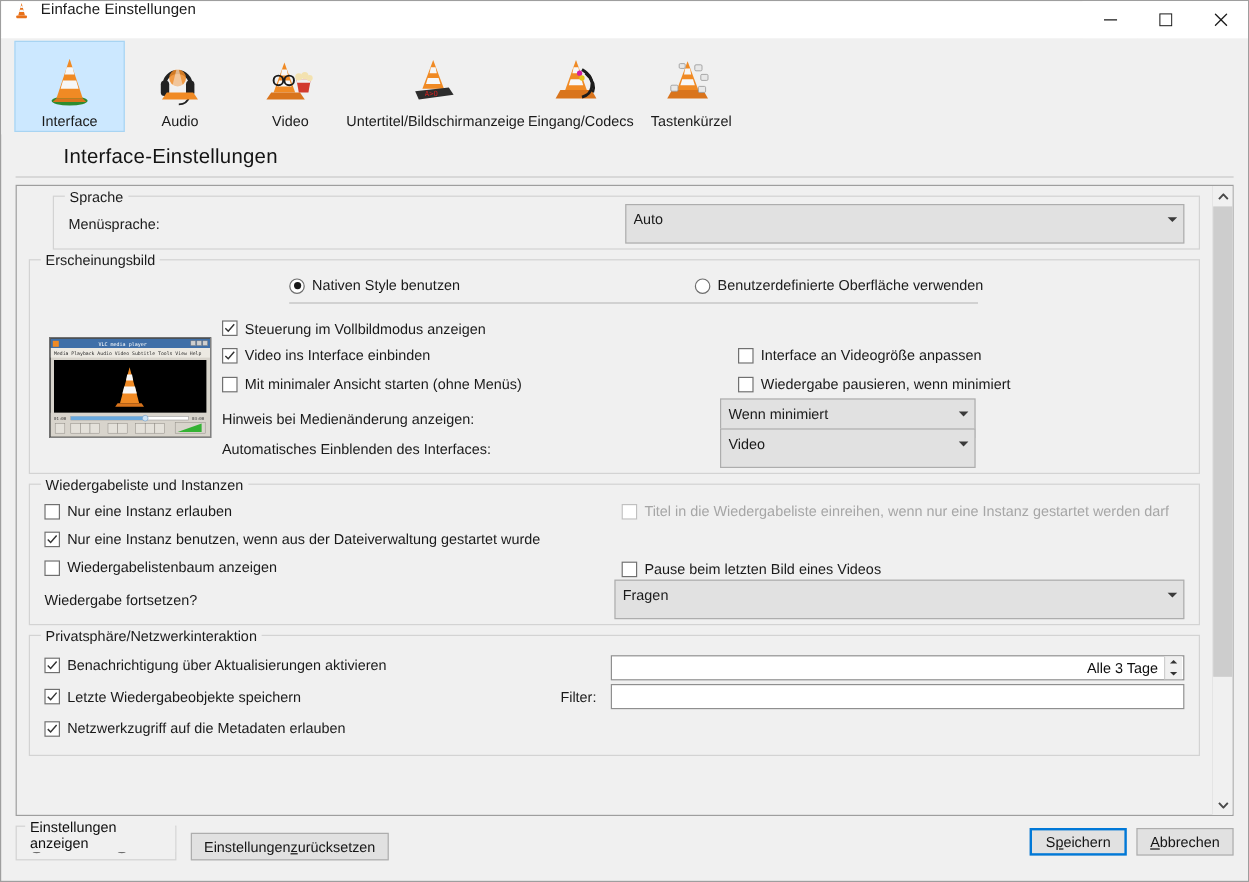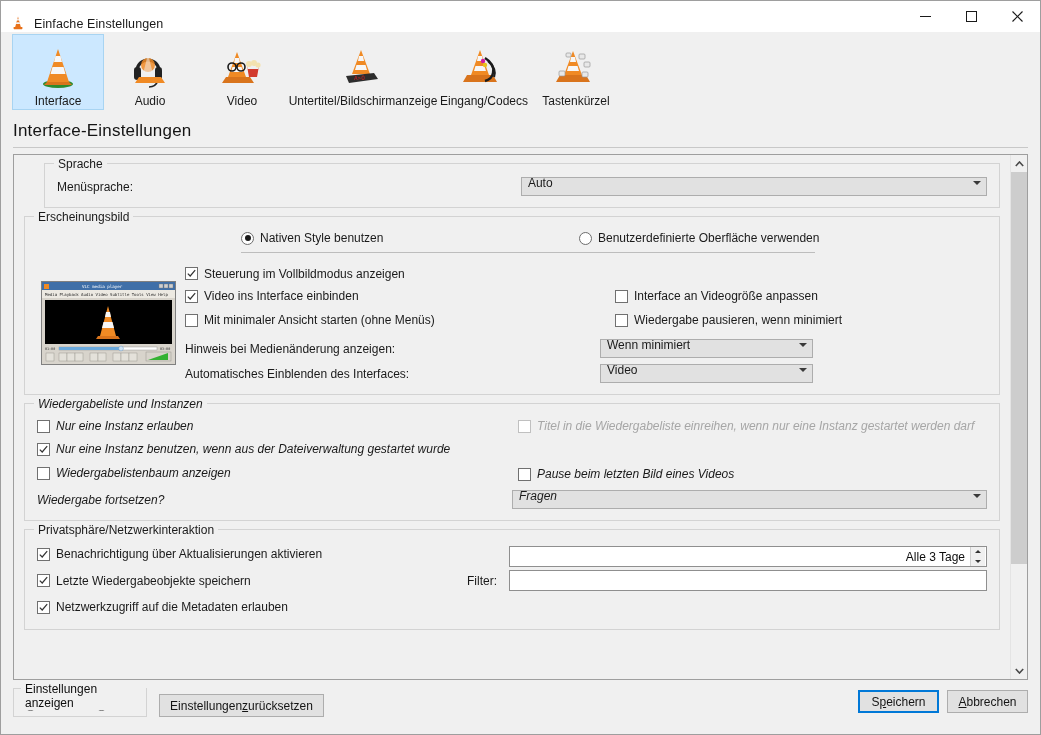--- a/index.html
+++ b/index.html
@@ -17,21 +17,21 @@
   .window {
     width: 1041px; height: 735px;
     border: 1px solid #9e9e9e;
     background: #f0f0f0;
     display: flex; flex-direction: column;
     position: relative;
   }
   .titlebar {
     height: 31px; min-height:31px;
     background: #ffffff;
-    display: flex; align-items: flex-end;
+    display: flex; align-items: flex-start;
     border-bottom: 1px solid #ffffff;
     position: relative;
   }
   .title-icon { margin-left: 9px; margin-right: 8px; width:16px; height:16px; display:block; }
   .title-text { font-size: 12.5px; color: #1a1a1a; letter-spacing:.1px;}
   .win-controls { position:absolute; right:0; top:0; display:flex; height:31px;}
   .win-btn {
     width: 46px; height: 31px; display:flex; align-items:center; justify-content:center;
     background: #ffffff; border:none; padding:0;
   }
@@ -51,21 +51,21 @@
     padding-top:6px;
     background: transparent; border: 1px solid transparent;
     cursor: default;
   }
   .tool.selected { background:#cce8ff; border:1px solid #a8d4f2; }
   .tool .ticon { height:48px; display:flex; align-items:flex-end; justify-content:center; }
   .tool .tlabel { margin-top:4px; font-size:12px; white-space:nowrap; color:#1a1a1a;}
   .tool.wide { width: 150px; }
 
   
-  .page-title-wrap { padding: 9px 0 0 12px; }
+  .page-title-wrap { padding: 9px 0 0 12px; margin-left: 40px; }
   .page-title { font-size: 17px; color:#141414; font-weight:normal; letter-spacing:.2px;}
   .title-rule { height:1px; background:#c8c8c8; margin: 6px 12px 0 12px;}
 
   
   .scrollarea {
     flex: 1 1 auto;
     margin: 6px 12px 0 12px;
     border: 1px solid #9e9e9e;
     background: #f0f0f0;
     position: relative;
@@ -100,21 +100,21 @@
     position:absolute; top:-7px; left:9px;
     background:#f0f0f0; padding: 0 4px;
     font-size: 12px; color:#1a1a1a;
   }
 
   .row { display:flex; align-items:center; }
   .lbl { font-size:12px; color:#1a1a1a; }
 
   
   .combo {
-    height: 19px;
+    height: 33px;
     background: #e1e1e1;
     border: 1px solid #adadad;
     display:flex; align-items:center;
     padding: 0 0 8px 6px;
     font-size:12px; color:#1a1a1a;
     position:relative;
   }
   .combo .cval { flex:1 1 auto; overflow:hidden; white-space:nowrap; }
   .combo .arrow { width: 18px; display:flex; align-items:center; justify-content:center;}
   .arrow-dn { width:0;height:0;border-left:4px solid transparent;border-right:4px solid transparent;border-top:4px solid #3a3a3a;}
@@ -450,21 +450,21 @@
                 <span class="cval">Video</span>
                 <span class="arrow">
                     <i class="arrow-dn"></i>
                   </span>
               </div>
             </div>
           </div>
         </div>
       </div>
 
-      <div class="group" style="padding:11px 12px 9px 12px;font-style:italic;">
+      <div class="group" style="padding:11px 12px 9px 12px;">
         <span class="legend">Wiedergabeliste und Instanzen</span>
 
         <div style="display:flex;">
           <div style="width:481px;">
             <div class="cb" style="height:22px;">
               <span class="cbbox"></span>
               <span class="cbtxt">Nur eine Instanz erlauben</span>
             </div>
             <div class="cb" style="height:24px;">
               <span class="cbbox">

